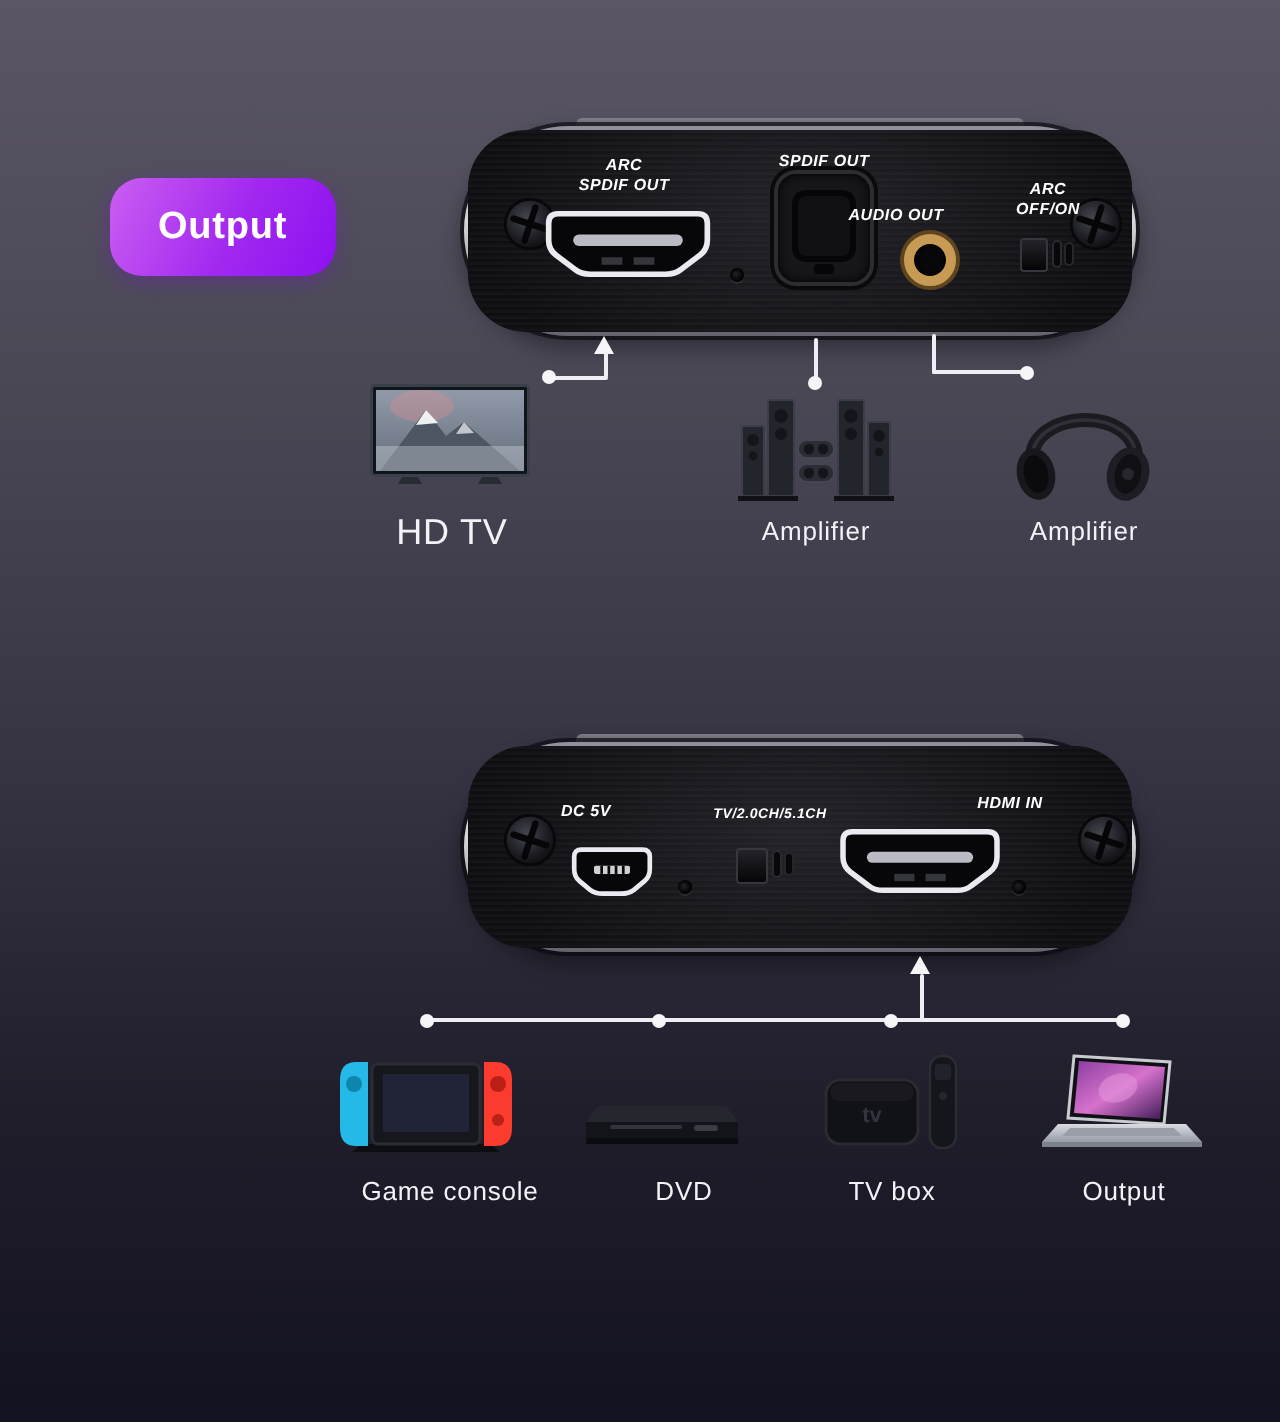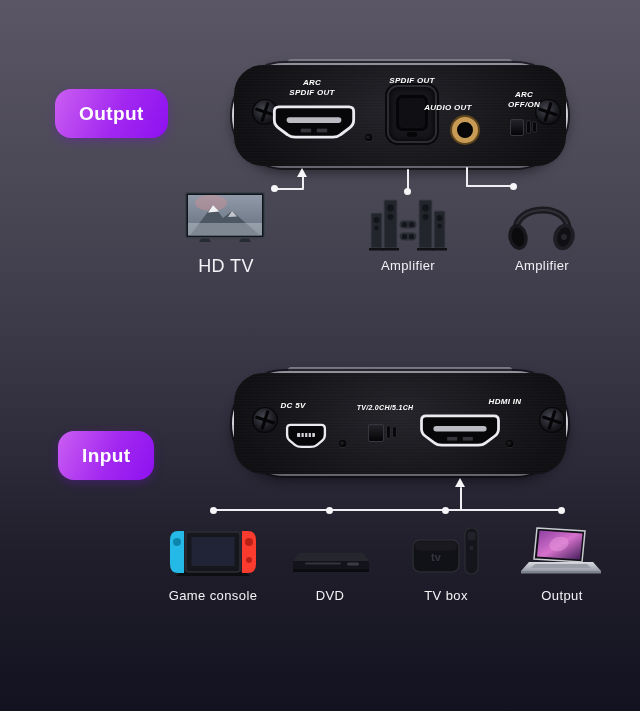--- a/index.html
+++ b/index.html
@@ -300,23 +300,20 @@
       <use href="#sym-amp"></use>
     </svg>
   <svg class="devicon" style="left:504px; top:191px; width:76px; height:62px;">
       <use href="#sym-head"></use>
     </svg>
 
   <div class="dev-label big" style="left:226px; top:256px;">HD TV</div>
   <div class="dev-label" style="left:408px; top:258px;">Amplifier</div>
   <div class="dev-label" style="left:542px; top:258px;">Amplifier</div>
 
-  <div class="badge" style="left:58px; top:431px;">
-    <span>Input</span>
-  </div>
 
   <div class="panel-shell" style="left:232px; top:371px;">
     <div class="top-face"></div>
     <div class="panel-rim">
       <div class="panel-face">
         <svg class="screw" style="left:17px; top:33px;">
             <use href="#sym-screw"></use>
           </svg>
         <svg class="screw" style="left:304px; top:33px;">
             <use href="#sym-screw"></use>
@@ -364,18 +361,18 @@
   <svg class="devicon" style="left:291px; top:545px; width:80px; height:30px;">
       <use href="#sym-dvd"></use>
     </svg>
   <svg class="devicon" style="left:407px; top:524px; width:78px; height:54px;">
       <use href="#sym-tvbox"></use>
     </svg>
   <svg class="devicon" style="left:521px; top:526px; width:82px; height:52px;">
       <use href="#sym-laptop"></use>
     </svg>
 
-  <div class="dev-label" style="left:213px; top:588px;">Game console</div>
-  <div class="dev-label" style="left:330px; top:588px;">DVD</div>
+  <div class="dev-label" style="left:225px; top:588px;">Game console</div>
+  <div class="dev-label" style="left:342px; top:588px;">DVD</div>
   <div class="dev-label" style="left:446px; top:588px;">TV box</div>
   <div class="dev-label" style="left:562px; top:588px;">Output</div>
 
 </div>
 
 </body></html>

